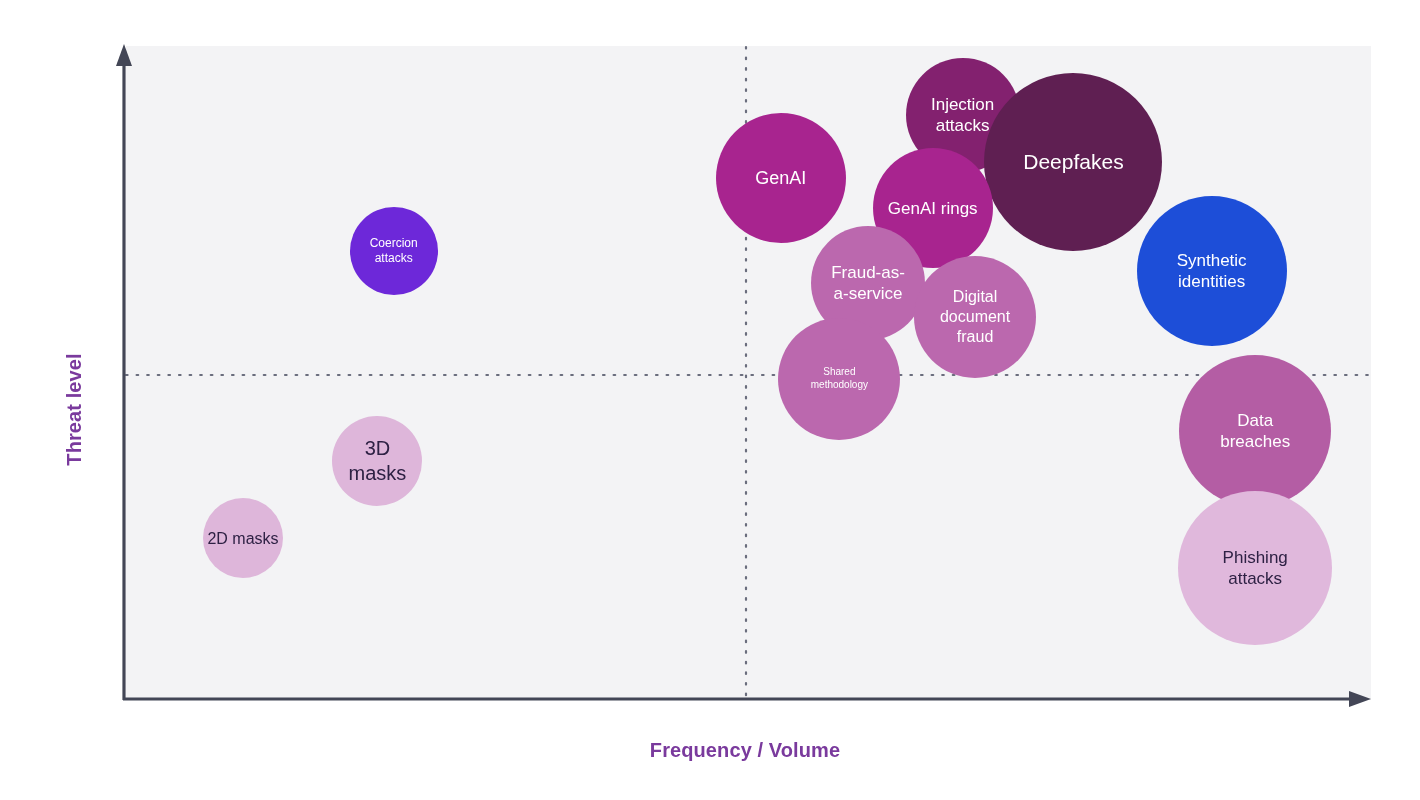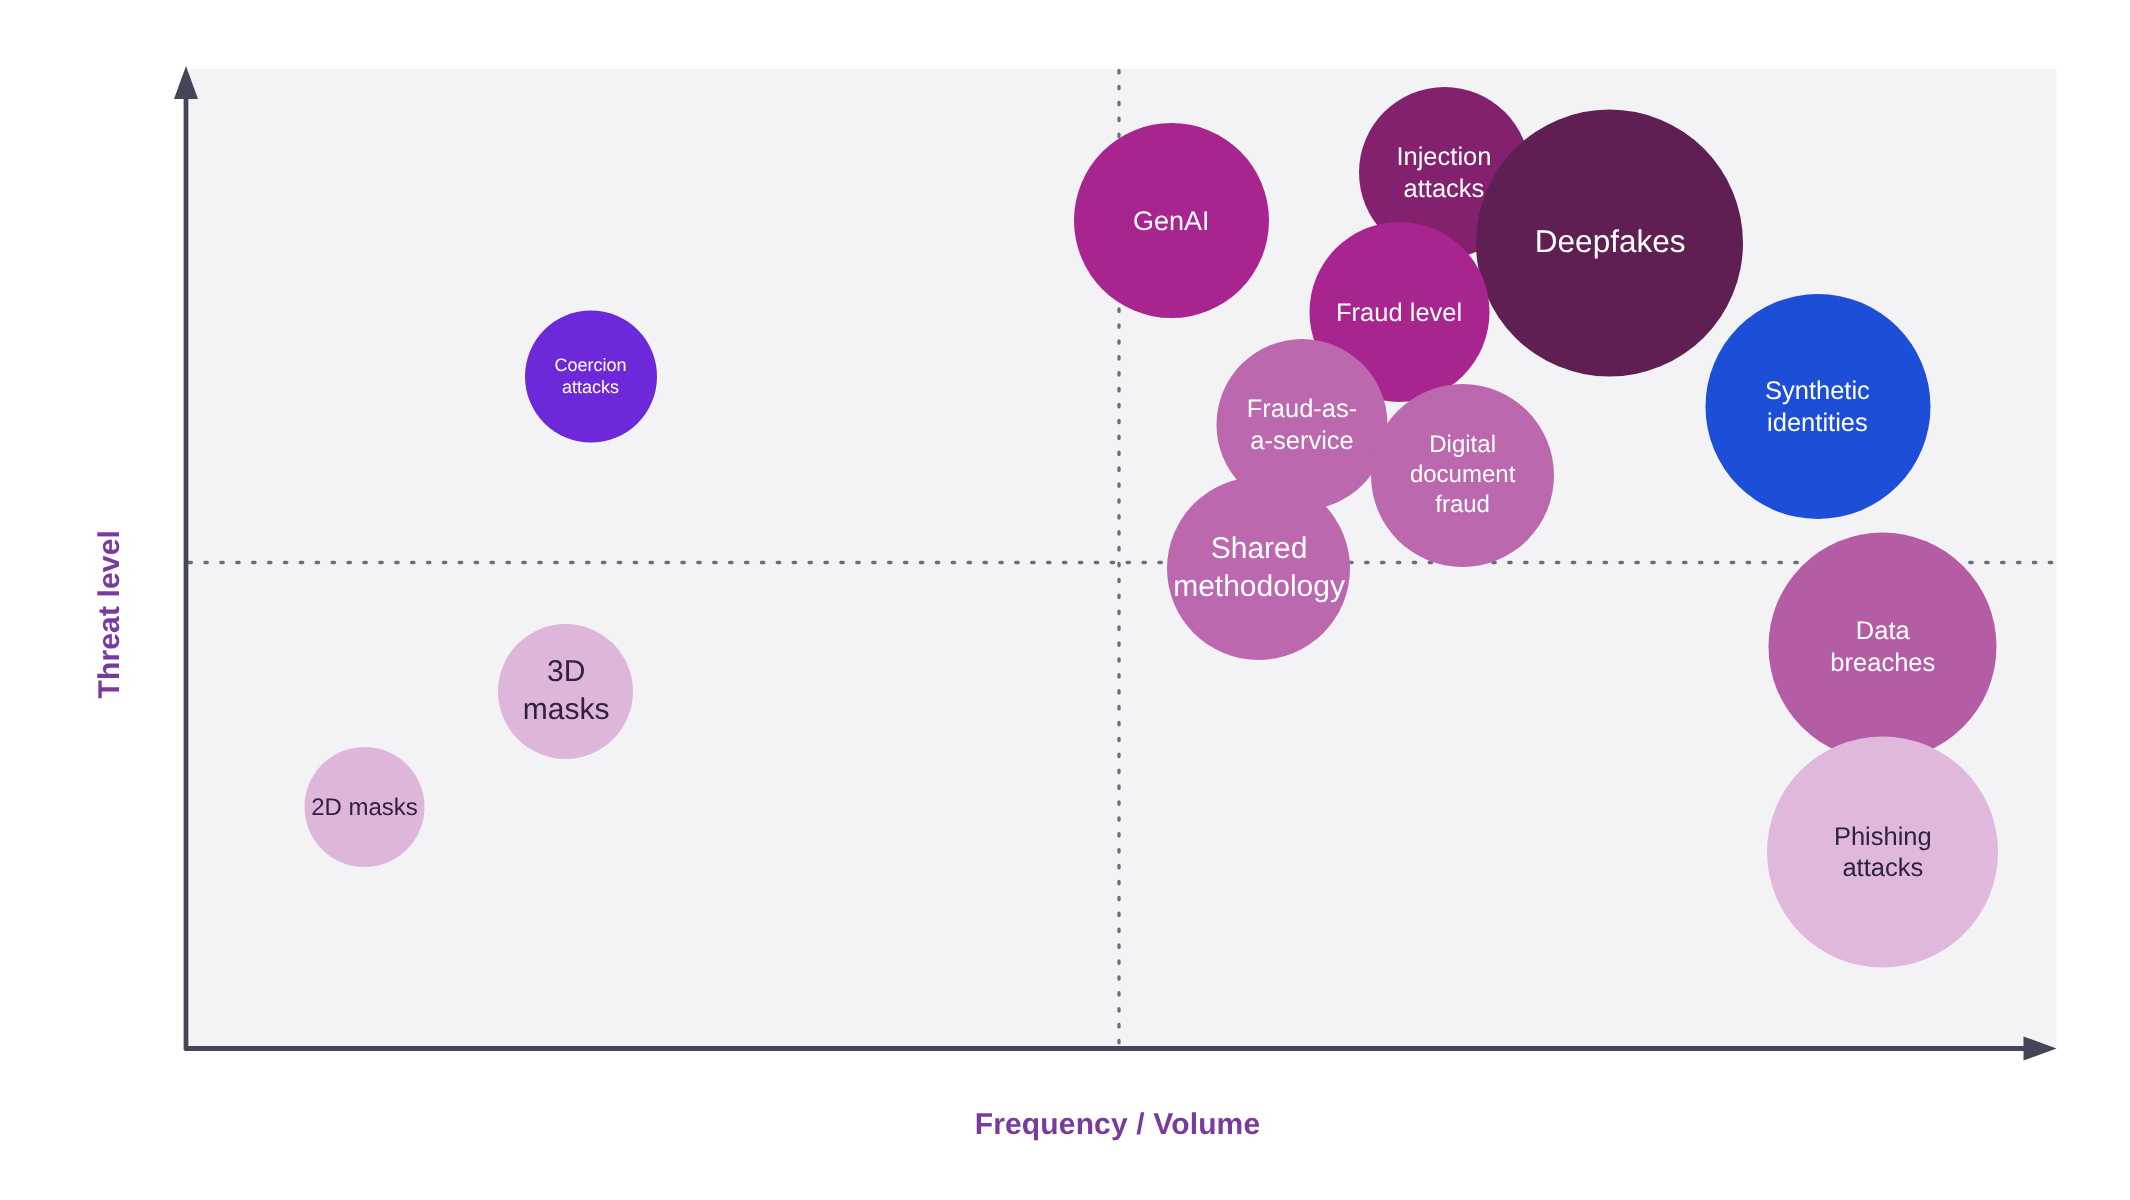--- a/index.html
+++ b/index.html
@@ -102,43 +102,43 @@
       <div class="bubble" style="left: 203.03px; top: 498.462px; width: 80px; height: 80px; background: rgb(222, 182, 218); color: rgb(46, 33, 68); font-size: 16px;">
         <span class="bubble-label">2D masks</span>
       </div>
       <div class="bubble" style="left: 332.49px; top: 416.29px; width: 90px; height: 90px; background: rgb(222, 182, 218); color: rgb(46, 33, 68); font-size: 20px;">
         <span class="bubble-label">3D masks</span>
       </div>
       <div class="bubble" style="left: 349.675px; top: 206.702px; width: 88px; height: 88px; background: #6d28d9; color: rgb(255, 255, 255); font-size: 12px;">
         <span class="bubble-label">Coercion
 attacks</span>
       </div>
-      <div class="bubble" style="left: 715.87px; top: 82px; width: 130px; height: 130px; background: rgb(168, 36, 143); color: rgb(255, 255, 255); font-size: 18px;">
+      <div class="bubble" style="left: 715.87px; top: 113px; width: 130px; height: 130px; background: rgb(168, 36, 143); color: rgb(255, 255, 255); font-size: 18px;">
         <span class="bubble-label">GenAI</span>
       </div>
       <div class="bubble" style="left: 905.64px; top: 58.324px; width: 114px; height: 114px; background: rgb(131, 33, 111); color: rgb(255, 255, 255); font-size: 17px;">
         <span class="bubble-label">Injection
 attacks</span>
       </div>
       <div class="bubble" style="left: 984.445px; top: 73.412px; width: 178px; height: 178px; background: rgb(95, 31, 82); color: rgb(255, 255, 255); font-size: 21px;">
         <span class="bubble-label">Deepfakes</span>
       </div>
       <div class="bubble" style="left: 872.76px; top: 148.192px; width: 120px; height: 120px; background: rgb(168, 36, 143); color: rgb(255, 255, 255); font-size: 17px;">
-        <span class="bubble-label">Fraud level</span>
+        <span class="bubble-label">GenAI rings</span>
       </div>
       <div class="bubble" style="left: 811.02px; top: 225.748px; width: 114px; height: 114px; background: rgb(187, 104, 174); color: #ffffff; font-size: 17px;">
         <span class="bubble-label">Fraud-as-
 a-service</span>
       </div>
       <div class="bubble" style="left: 914.09px; top: 255.756px; width: 122px; height: 122px; background: rgb(187, 104, 174); color: #ffffff; font-size: 16px;">
         <span class="bubble-label">Digital
 document
 fraud</span>
       </div>
-      <div class="bubble" style="left: 778.385px; top: 317.886px; width: 122px; height: 122px; background: rgb(187, 104, 174); color: rgb(255, 255, 255); font-size: 20px; justify-content: center;">
+      <div class="bubble" style="left: 778.385px; top: 317.886px; width: 122px; height: 122px; background: rgb(187, 104, 174); color: rgb(255, 255, 255); font-size: 10px; justify-content: center;">
         <span class="bubble-label">Shared
 methodology</span>
       </div>
       <div class="bubble" style="left: 1136.64px; top: 195.976px; width: 150px; height: 150px; background: #1d4ed8; color: rgb(255, 255, 255); font-size: 17px;">
         <span class="bubble-label">Synthetic
 identities</span>
       </div>
       <div class="bubble" style="left: 1179.21px; top: 355.206px; width: 152px; height: 152px; background: rgb(180, 93, 164); color: rgb(255, 255, 255); font-size: 17px;">
         <span class="bubble-label">Data
 breaches</span>

